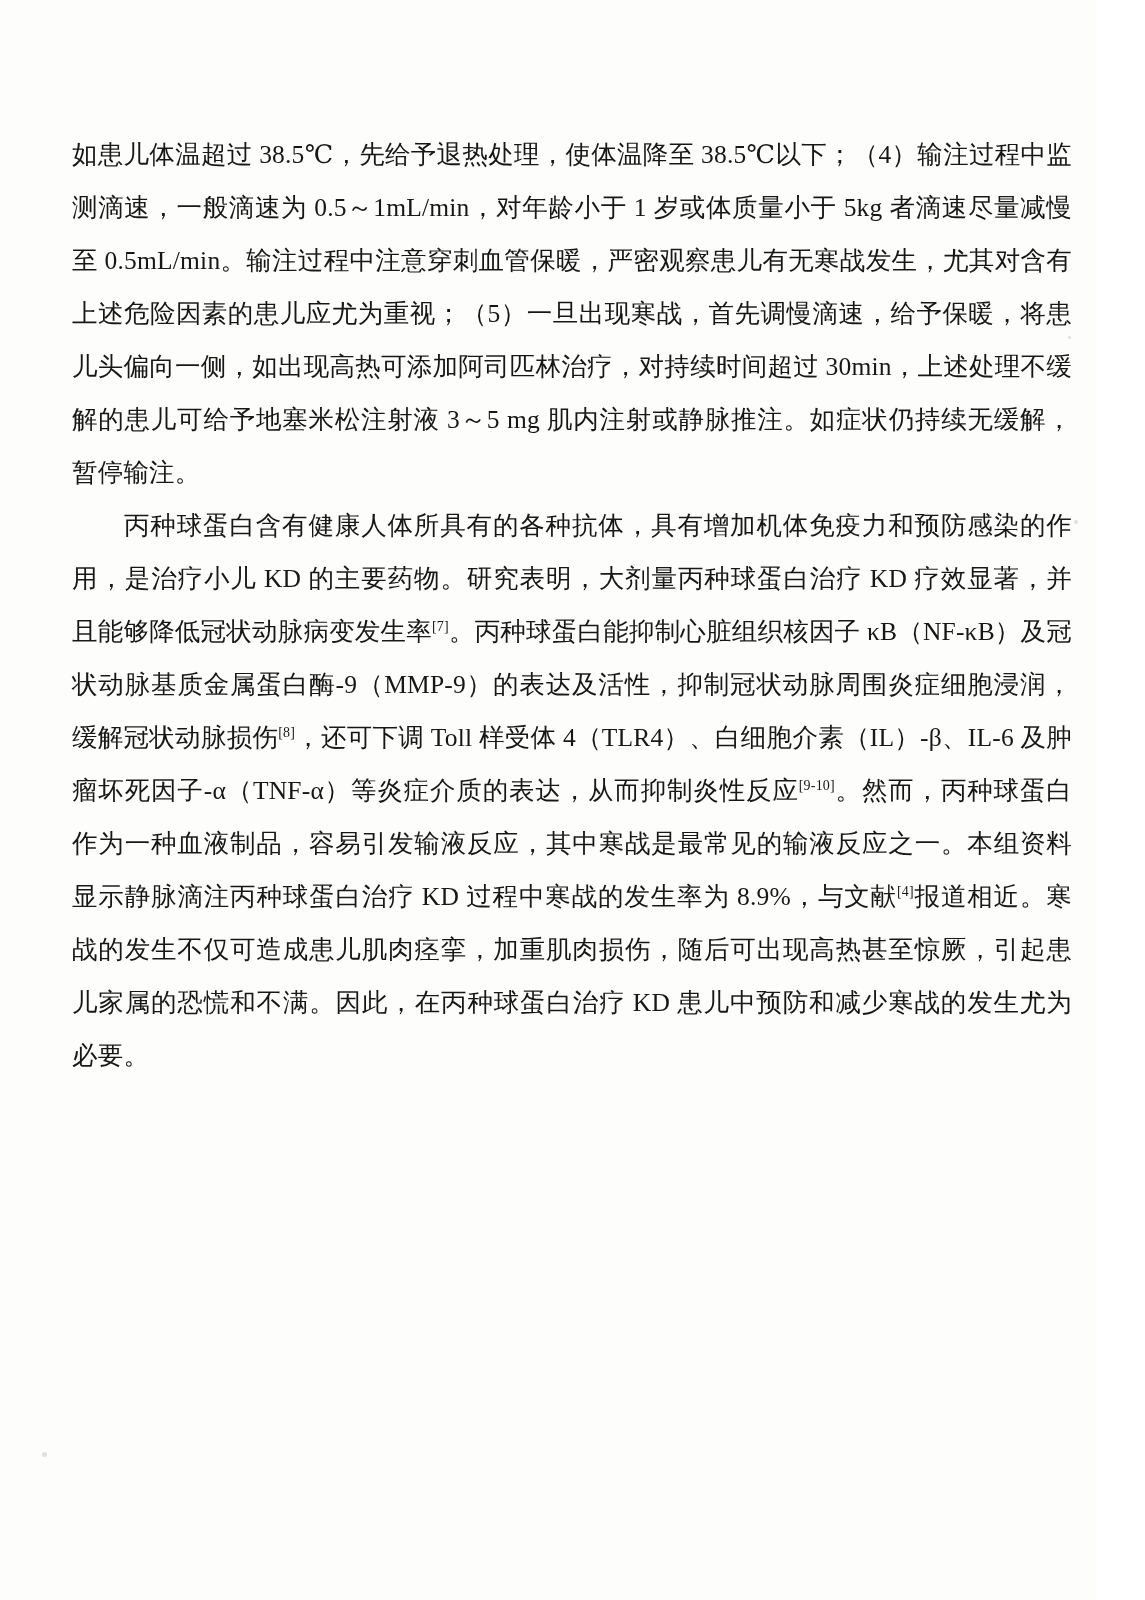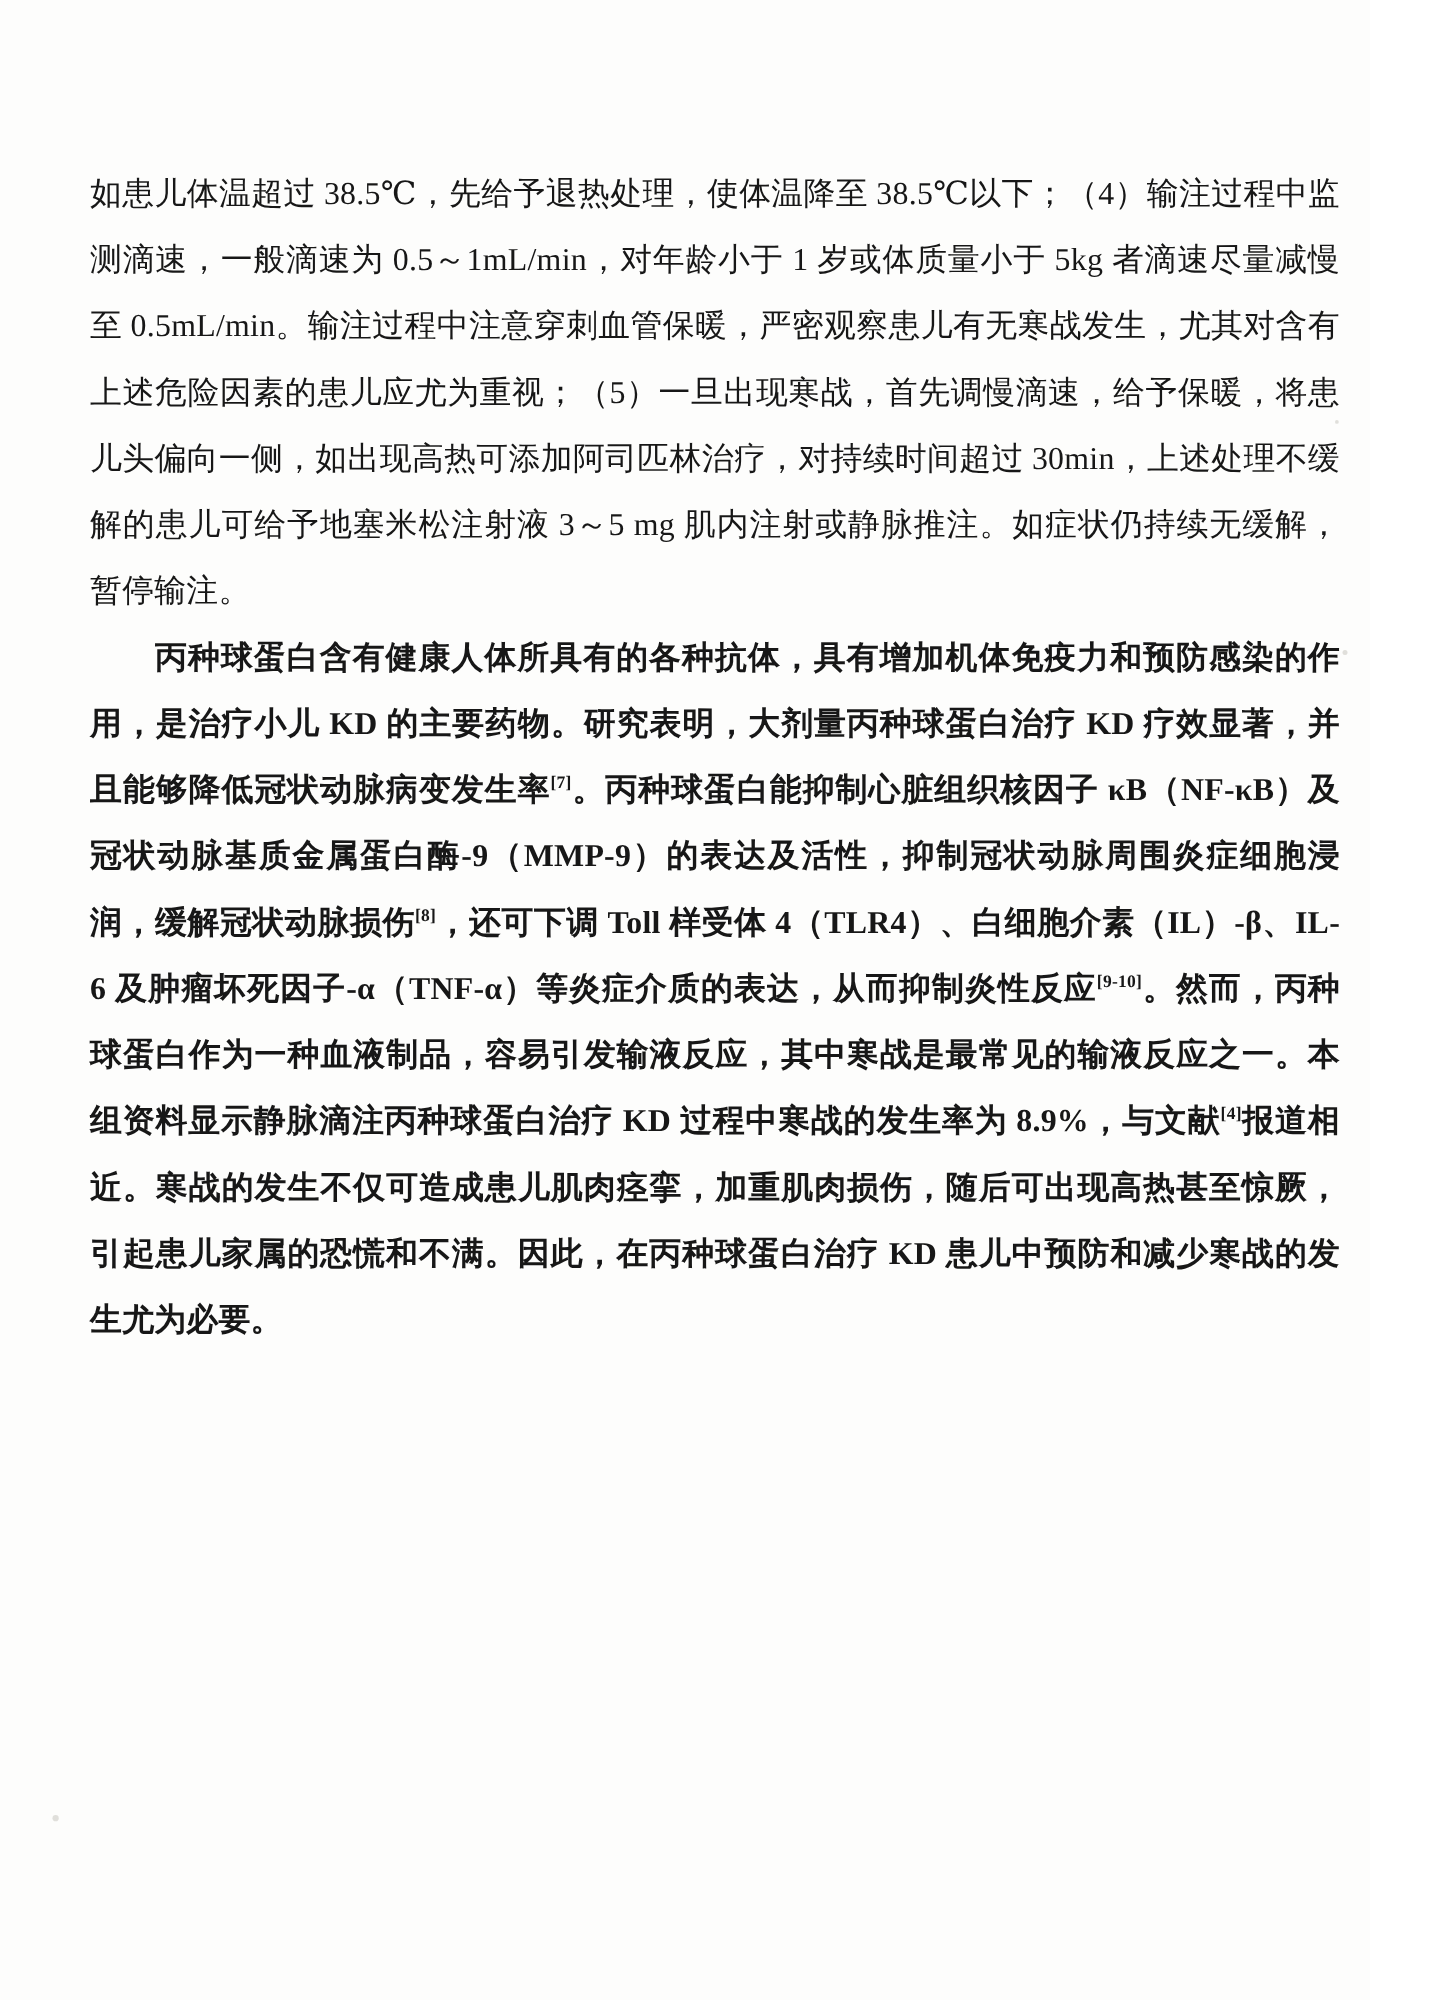--- a/index.html
+++ b/index.html
@@ -33,21 +33,20 @@
     margin: 0 0 0 0;
     font-size: 25.5px;
     line-height: 53px;
     text-align: justify;
     text-justify: inter-ideograph;
     letter-spacing: 0.2px;
     color: #171717;
   }
   p.indent {
     text-indent: 52px;
-    font-weight: bold;
   }
   sup {
     font-size: 14px;
     vertical-align: super;
     line-height: 0;
   }
   .speck {
     position: absolute;
     background: #c9c6c0;
     border-radius: 50%;

